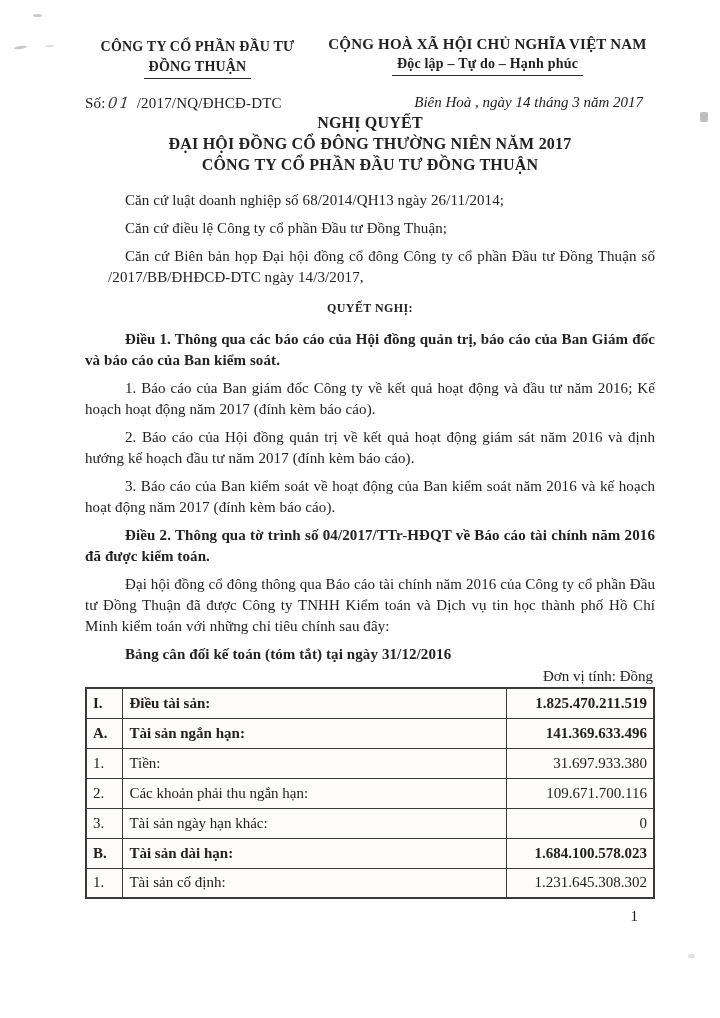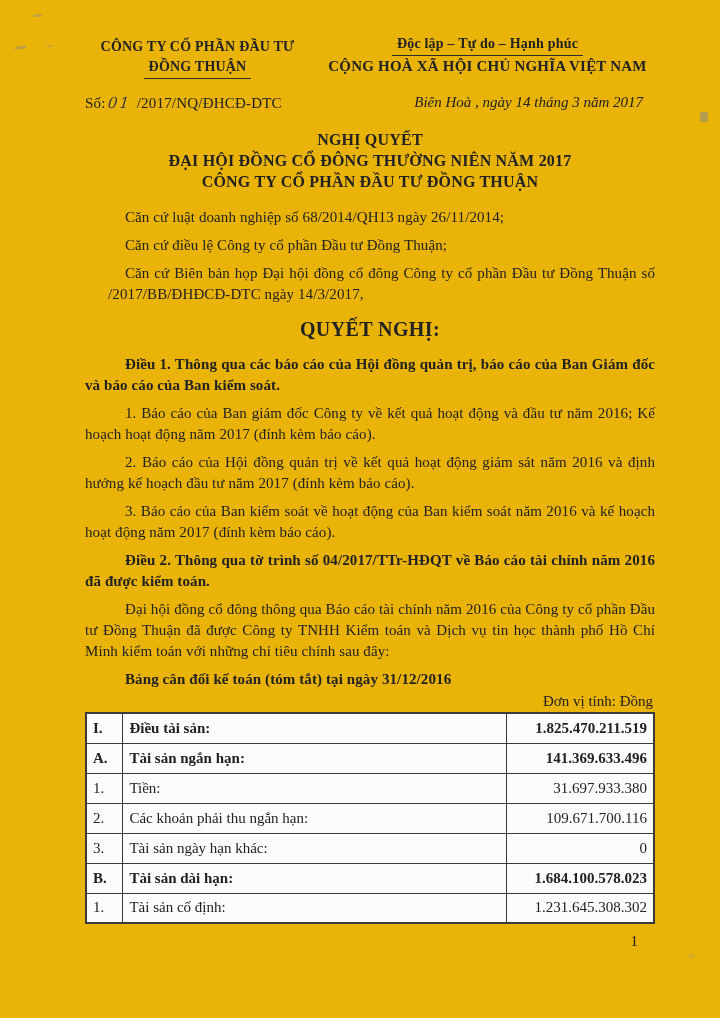--- a/index.html
+++ b/index.html
@@ -5,21 +5,21 @@
   * { margin: 0; padding: 0; box-sizing: border-box; }
   html, body { width: 720px; }
   body {
     font-family: "Liberation Serif", serif;
     background: #e8e8e6;
   }
   .page {
     position: relative;
     width: 720px;
     height: 1018px;
-    background: #eab308;
+    background: #ffffff;
     color: #222;
     padding: 34px 65px 0 85px;
     overflow: hidden;
   }
   
   .smudge { position: absolute; background: #8a8a86; border-radius: 50%; opacity: .45; }
   .smudge.s1 { left: 33px; top: 14px; width: 9px; height: 3px; }
   .smudge.s2 { left: 14px; top: 46px; width: 13px; height: 3px; transform: rotate(-8deg); }
   .smudge.s3 { left: 46px; top: 45px; width: 8px; height: 2px; opacity: .3; }
   .smudge.s4 { left: 700px; top: 112px; width: 8px; height: 10px; opacity: .55; border-radius: 2px; }
@@ -39,34 +39,34 @@
     font-family: "DejaVu Serif", serif;
     font-style: italic;
     font-weight: 400;
     color: #3d3d3d;
     letter-spacing: 2px;
     transform: skewX(-6deg);
     padding: 0 2px;
   }
   .place-date { margin-left: auto; font-style: italic; font-size: 15px; padding-right: 12px; }
 
-  .title { text-align: center; font-weight: bold; font-size: 16px; line-height: 21px; margin-top: 17px; letter-spacing: .2px; }
+  .title { text-align: center; font-weight: bold; font-size: 16px; line-height: 21px; margin-top: 0; letter-spacing: .2px; }
 
   .body-text { margin-top: 15px; }
   .para {
     font-size: 15px;
     line-height: 21px;
     text-align: justify;
     text-indent: 40px;
     margin-bottom: 7px;
     letter-spacing: .1px;
   }
   .para.bold { font-weight: bold; font-family: Liberation Serif, serif; }
 
-  .resolution { text-align: center; font-weight: bold; font-size: 20px; margin: 13px 0 13px 0; letter-spacing: .4px; }
+  .resolution { text-align: center; font-weight: bold; font-size: 12px; margin: 13px 0 13px 0; letter-spacing: .4px; }
 
   .caption { margin-bottom: 3px; }
   .unit-note { text-align: right; font-size: 15px; padding-right: 2px; margin-bottom: 2px; }
 
   table.balance { width: 100%; border-collapse: collapse; }
   table.balance td {
     border: 1px solid #3a3a3a;
     height: 30px;
     font-size: 15px;
     vertical-align: middle;
@@ -90,22 +90,22 @@
   <div class="smudge s3"></div>
   <div class="smudge s4"></div>
   <div class="smudge s5"></div>
 
   <header class="doc-header">
     <div class="hdr-left">
       <div class="hdr-bold">CÔNG TY CỔ PHẦN ĐẦU TƯ</div>
       <div class="hdr-bold"><span class="underlined">ĐỒNG THUẬN</span></div>
     </div>
     <div class="hdr-right">
+      <div class="hdr-bold big">CỘNG HOÀ XÃ HỘI CHỦ NGHĨA VIỆT NAM</div>
       <div class="hdr-bold"><span class="underlined">Độc lập – Tự do – Hạnh phúc</span></div>
-      <div class="hdr-bold big">CỘNG HOÀ XÃ HỘI CHỦ NGHĨA VIỆT NAM</div>
     </div>
   </header>
 
   <div class="doc-number-row">
     <div class="doc-number">
       <span>Số:</span><span class="handwritten">01</span> <span>/2017/NQ/ĐHCĐ-DTC</span>
     </div>
     <div class="place-date">Biên Hoà , ngày 14 tháng 3 năm 2017</div>
   </div>
 

